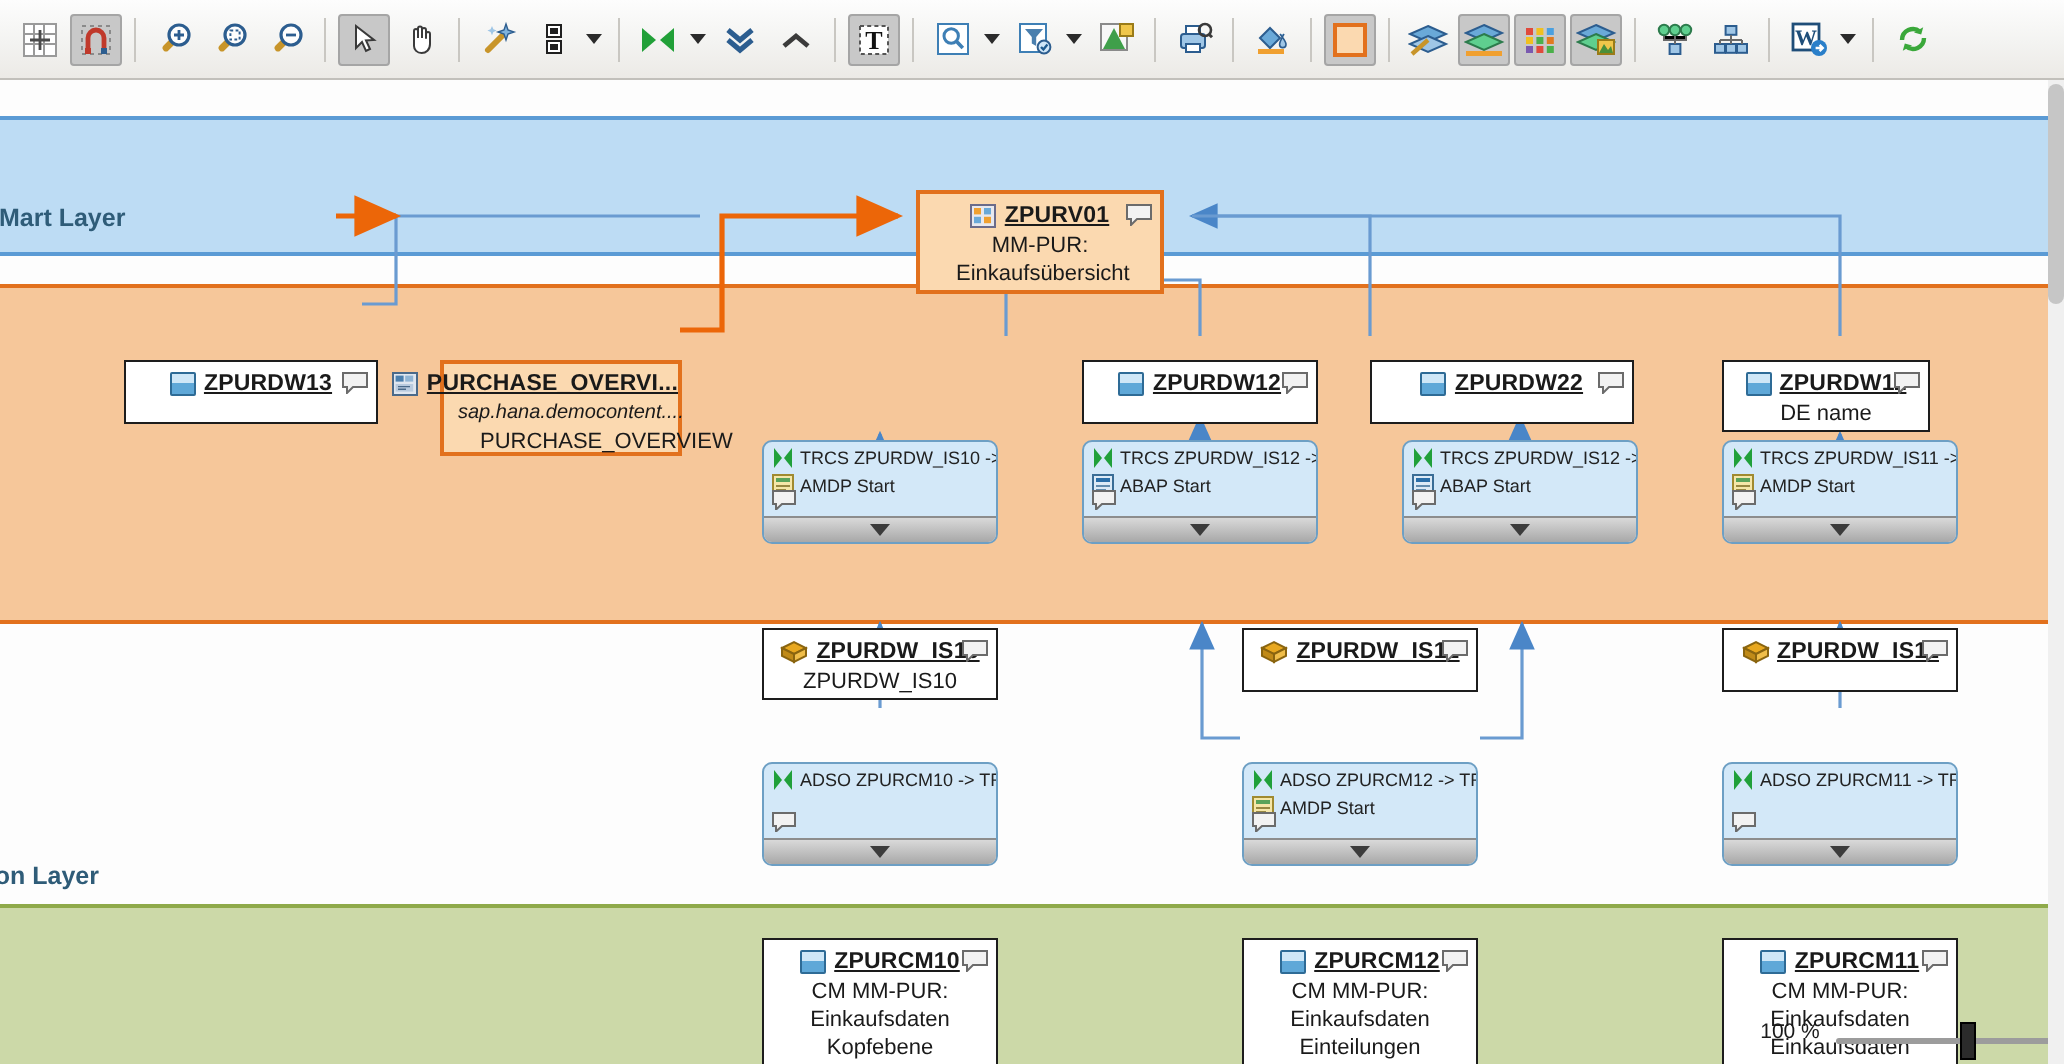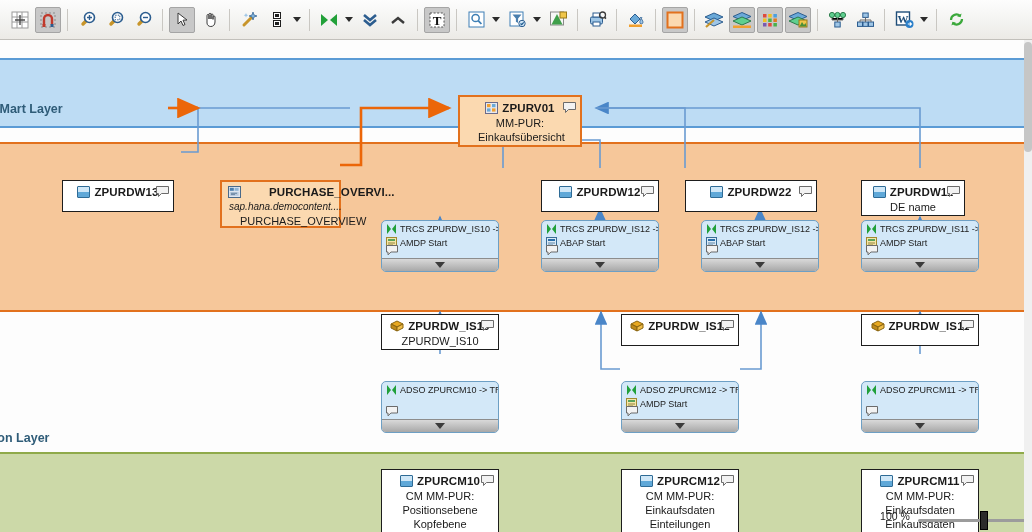--- a/index.html
+++ b/index.html
@@ -101,20 +101,21 @@
     border: 1px solid #1d1d1d;
     text-align: center;
     font-size: 11px;
     color: #1a1a1a;
     padding-top: 3px;
   }
   .node .hdr {
     display: flex; align-items: center; justify-content: center;
     position: relative;
     height: 16px;
+    text-decoration: underline;
   }
   .node .hdr .ttl {
     font-weight: bold; font-size: 11.5px;
     letter-spacing: .1px;
   }
   .node .sub {
     line-height: 14px;
     font-size: 11px;
     padding: 0 18px;
   }
@@ -549,34 +550,34 @@
       <span class="balloon">
         <svg width="13" height="11" viewBox="0 0 13 11">
           <path d="M.5 .5h12v7h-7l-3 3v-3h-2z" fill="#f2f2f2" stroke="#6b6b6b"></path>
         </svg>
       </span>
     </div>
     <div class="sub">MM-PUR:</div>
     <div class="sub">Einkaufsübersicht</div>
   </div>
 
-  <div class="node" style="left:62px; top:140px; width:112px; height:32px;">
+  <div class="node" style="left:62px; top:140px; width:127px; height:32px;">
     <div class="hdr">
       <span class="ico ico-cube"></span>
       <span class="ttl">ZPURDW13</span>
       <span class="balloon">
         <svg width="13" height="11" viewBox="0 0 13 11">
           <path d="M.5 .5h12v7h-7l-3 3v-3h-2z" fill="#f2f2f2" stroke="#6b6b6b"></path>
         </svg>
       </span>
     </div>
   </div>
 
   <div class="node hanaview" style="left:220px; top:140px; width:121px; height:48px; padding-top:2px;">
-    <div class="hdr" style="justify-content:space-between; padding-left:6px;gap:24px;">
+    <div class="hdr" style="justify-content:flex-end; padding-left:6px;">
       <span class="ico">
         <svg width="13" height="12" viewBox="0 0 13 12">
           <rect x="0.5" y="0.5" width="12" height="11" fill="#dfe6ef" stroke="#4a6a8a"></rect>
           <rect x="1.8" y="1.8" width="4" height="3" fill="#4a7fae"></rect>
           <rect x="6.6" y="1.8" width="4" height="3" fill="#8fb4d4"></rect>
           <rect x="1.8" y="6" width="8.8" height="3.8" fill="#b8cade"></rect>
           <path d="M3 7.3h6M3 8.6h4" stroke="#4a6a8a" stroke-width=".7"></path>
         </svg>
       </span>
       <span class="ttl">PURCHASE_OVERVI...</span>
@@ -858,21 +859,21 @@
     <div class="hdr">
       <span class="ico ico-cube"></span>
       <span class="ttl">ZPURCM10</span>
       <span class="balloon">
         <svg width="13" height="11" viewBox="0 0 13 11">
           <path d="M.5 .5h12v7h-7l-3 3v-3h-2z" fill="#f2f2f2" stroke="#6b6b6b"></path>
         </svg>
       </span>
     </div>
     <div class="sub">CM MM-PUR:</div>
-    <div class="sub">Positionsebene Kopfebene</div>
+    <div class="sub">Einkaufsdaten Kopfebene</div>
     <div class="sub">(2LIS_02_HDR)</div>
   </div>
 
   <div class="node" style="left:621px; top:429px; width:118px; height:66px;">
     <div class="hdr">
       <span class="ico ico-cube"></span>
       <span class="ttl">ZPURCM12</span>
       <span class="balloon">
         <svg width="13" height="11" viewBox="0 0 13 11">
           <path d="M.5 .5h12v7h-7l-3 3v-3h-2z" fill="#f2f2f2" stroke="#6b6b6b"></path>

